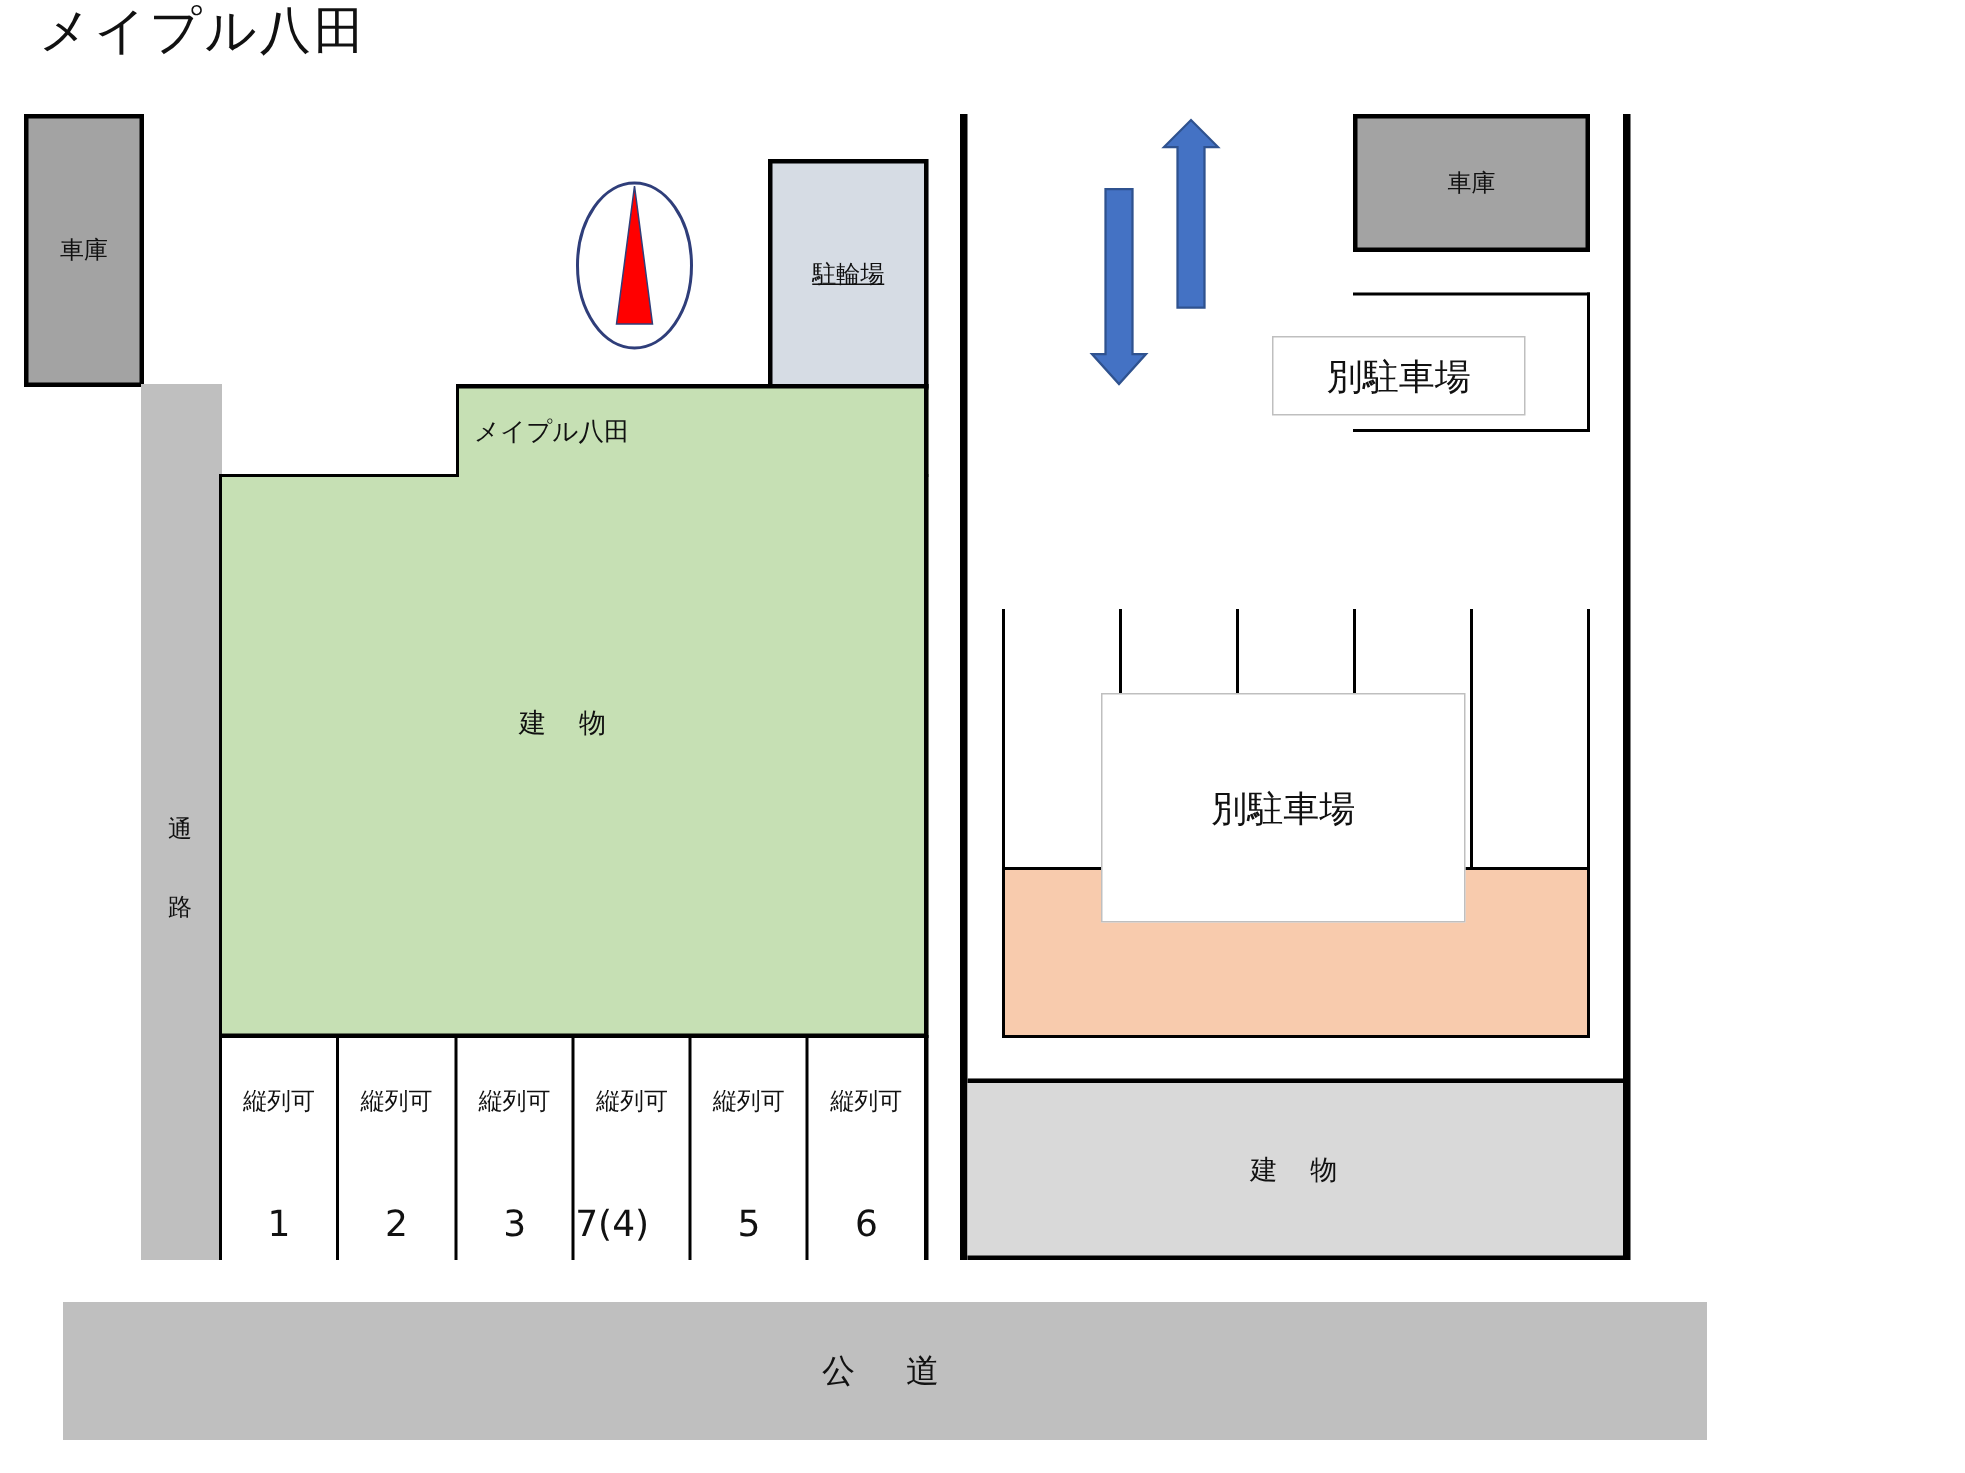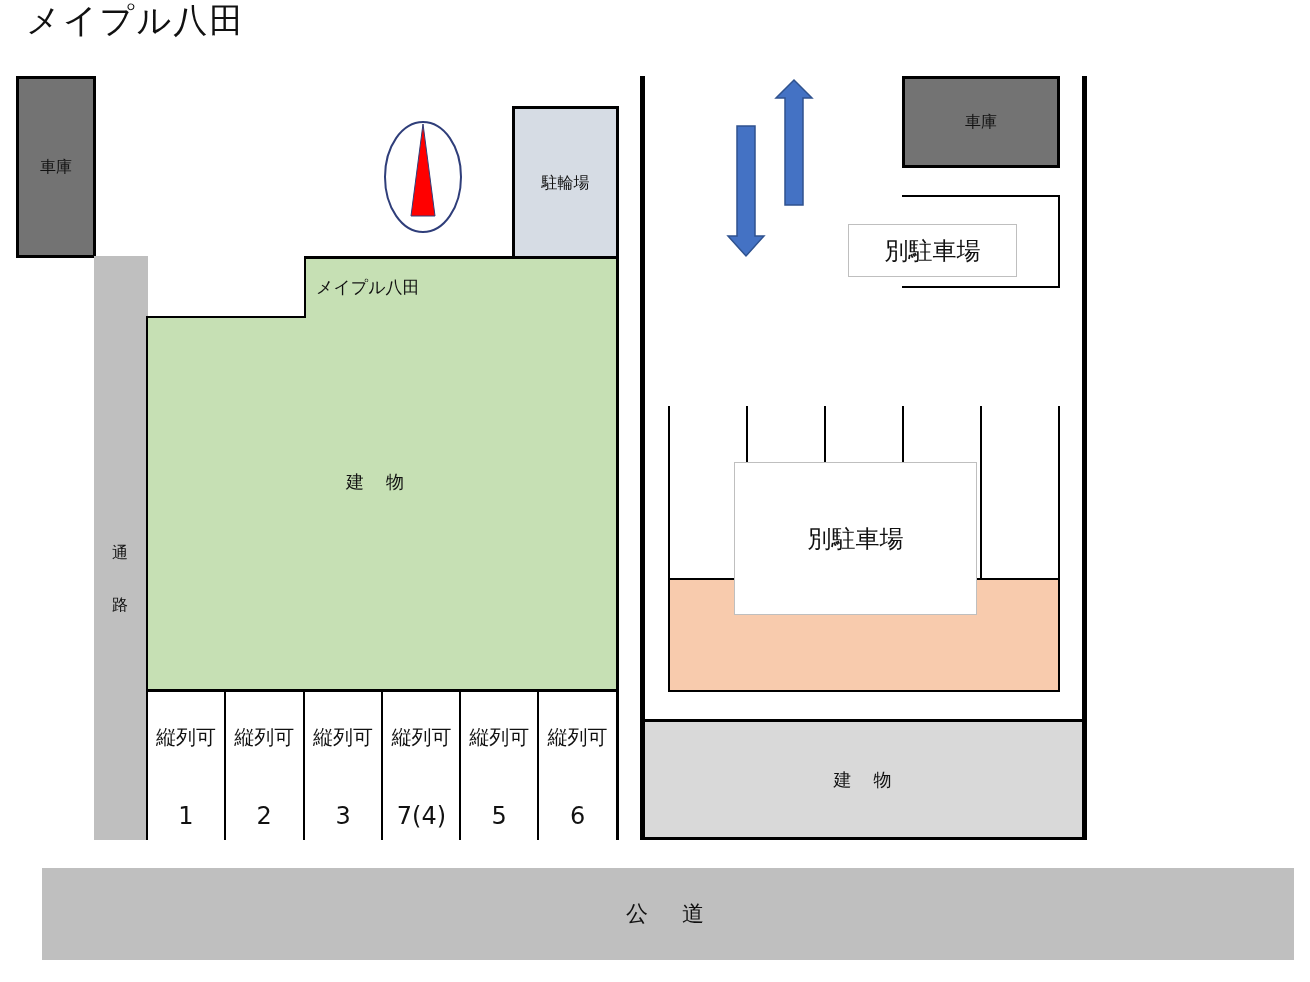--- a/index.html
+++ b/index.html
@@ -1,27 +1,27 @@
 <!DOCTYPE html>
 <html><head>
 <meta charset="utf-8">
 <style>
   html,body{margin:0;padding:0;background:#fff;}
   body{width:1310px;height:982px;position:relative;overflow:hidden;font-family:"DejaVu Sans",sans-serif;color:#111;}
   .abs{position:absolute;box-sizing:border-box;}
   .center{display:flex;align-items:center;justify-content:center;}
   .title{left:26px;top:-2px;font-size:34px;letter-spacing:2px;}
-  .garage{background:#737373;border:3px solid #000;font-size:16px;}
+  .garage{background:#a3a3a3;border:3px solid #000;font-size:16px;}
   .bike{background:#d6dce4;border:3px solid #000;font-size:16px;}
   .aisle{background:#bfbfbf;}
   .aisle-label{font-size:16px;}
   .green{background:#c6e0b4;}
   .line-black{background:#000;}
   .slot{border-right:2px solid #000;}
-  .slot-top{font-size:20px;}
+  .slot-top{font-size:16px;}
   .slot-num{font-size:24px;}
   .bldg-label{font-size:18px;letter-spacing:2px;}
   .road{background:#bfbfbf;font-size:22px;}
   .sep-box{background:#fff;border:1px solid #bfbfbf;font-size:24px;}
   .peach{background:#f8cbad;border:2px solid #000;}
   .gray-bldg{background:#d9d9d9;border-top:3px solid #000;}
 </style>
 </head>
 <body>
 
@@ -29,21 +29,21 @@
 
 <div class="abs garage center" style="left:16px;top:76px;width:80px;height:182px;">
   <span>車庫</span>
 </div>
 
 <svg class="abs" style="left:382px;top:118px;" width="82" height="118">
   <ellipse cx="41" cy="59" rx="38" ry="55" fill="none" stroke="#2f3e7a" stroke-width="2"></ellipse>
   <polygon points="41,6 29,98 53,98" fill="#ff0000" stroke="#2f3e7a" stroke-width="1"></polygon>
 </svg>
 
-<div class="abs bike center" style="left:512px;top:106px;width:107px;height:154px;">
+<div class="abs bike center" style="left:512px;top:106px;width:107px;height:154px;text-decoration:underline;">
   <span>駐輪場</span>
 </div>
 
 <div class="abs aisle" style="left:94px;top:256px;width:54px;height:584px;"></div>
 <div class="abs aisle-label" style="left:112px;top:543px;">通</div>
 <div class="abs aisle-label" style="left:112px;top:595px;">路</div>
 
 <div class="abs green" style="left:304px;top:256px;width:315px;height:62px;border-top:3px solid #000;border-left:2px solid #000;border-right:3px solid #000;"></div>
 <div class="abs green" style="left:146px;top:316px;width:473px;height:376px;border-top:2px solid #000;border-left:2px solid #000;border-right:3px solid #000;border-bottom:3px solid #000;"></div>
 <div class="abs green" style="left:306px;top:310px;width:310px;height:10px;"></div>
@@ -58,21 +58,21 @@
   <div class="slot" style="width:79px;position:relative;">
     <div class="abs slot-top" style="left:0;right:0;top:34px;text-align:center;">縦列可</div>
     <div class="abs slot-num" style="left:0;right:0;top:112px;text-align:center;">2</div>
   </div>
   <div class="slot" style="width:79px;position:relative;">
     <div class="abs slot-top" style="left:0;right:0;top:34px;text-align:center;">縦列可</div>
     <div class="abs slot-num" style="left:0;right:0;top:112px;text-align:center;">3</div>
   </div>
   <div class="slot" style="width:78px;position:relative;">
     <div class="abs slot-top" style="left:0;right:0;top:34px;text-align:center;">縦列可</div>
-    <div class="abs slot-num" style="left:0;right:0;top:112px;text-align:center;">7(4)</div>
+    <div class="abs slot-num" style="left:0;right:0;top:112px;">7(4)</div>
   </div>
   <div class="slot" style="width:78px;position:relative;">
     <div class="abs slot-top" style="left:0;right:0;top:34px;text-align:center;">縦列可</div>
     <div class="abs slot-num" style="left:0;right:0;top:112px;text-align:center;">5</div>
   </div>
   <div class="slot" style="width:79px;position:relative;border-right:3px solid #000;">
     <div class="abs slot-top" style="left:0;right:0;top:34px;text-align:center;">縦列可</div>
     <div class="abs slot-num" style="left:0;right:0;top:112px;text-align:center;">6</div>
   </div>
 </div>
@@ -106,15 +106,15 @@
 
 <div class="abs peach" style="left:668px;top:578px;width:392px;height:114px;"></div>
 <div class="abs sep-box center" style="left:734px;top:462px;width:243px;height:153px;">
   <span>別駐車場</span>
 </div>
 
 <div class="abs gray-bldg center" style="left:645px;top:719px;width:437px;height:121px;border-bottom:3px solid #000;">
   <span class="bldg-label">建　物</span>
 </div>
 
-<div class="abs road center" style="left:42px;top:868px;width:1252px;height:92px;">
+<div class="abs road center" style="left:42px;top:868px;width:1096px;height:92px;">
   <span style="letter-spacing:6px;">公　道</span>
 </div>
 
 </body></html>

